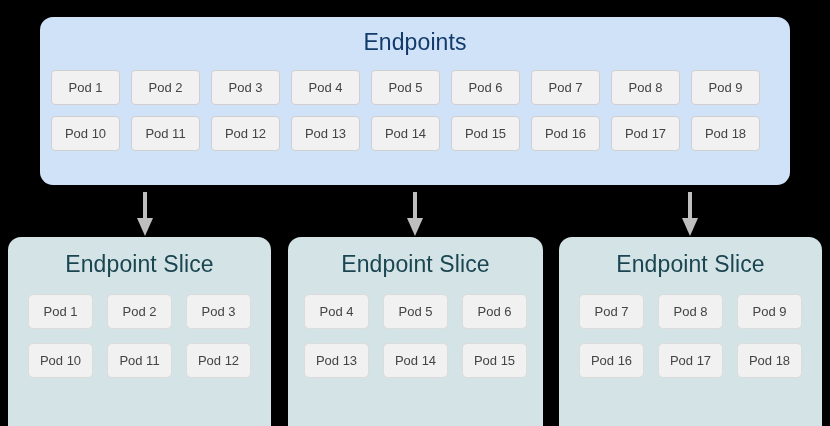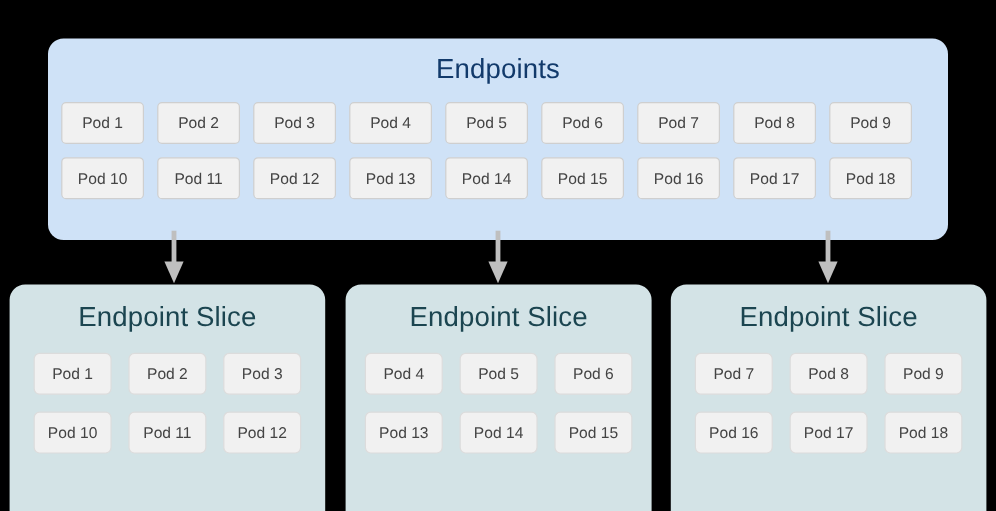--- a/index.html
+++ b/index.html
@@ -18,21 +18,21 @@
     position: relative;
     width: 830px;
     height: 426px;
     background: #000000;
   }
 
   
   .endpoints-box {
     position: absolute;
     left: 40px;
-    top: 32px;
+    top: 17px;
     width: 750px;
     height: 168px;
     background: #cfe2f7;
     border-radius: 13px;
     box-sizing: border-box;
   }
   .endpoints-title {
     position: absolute;
     left: 0;
     top: 12px;

